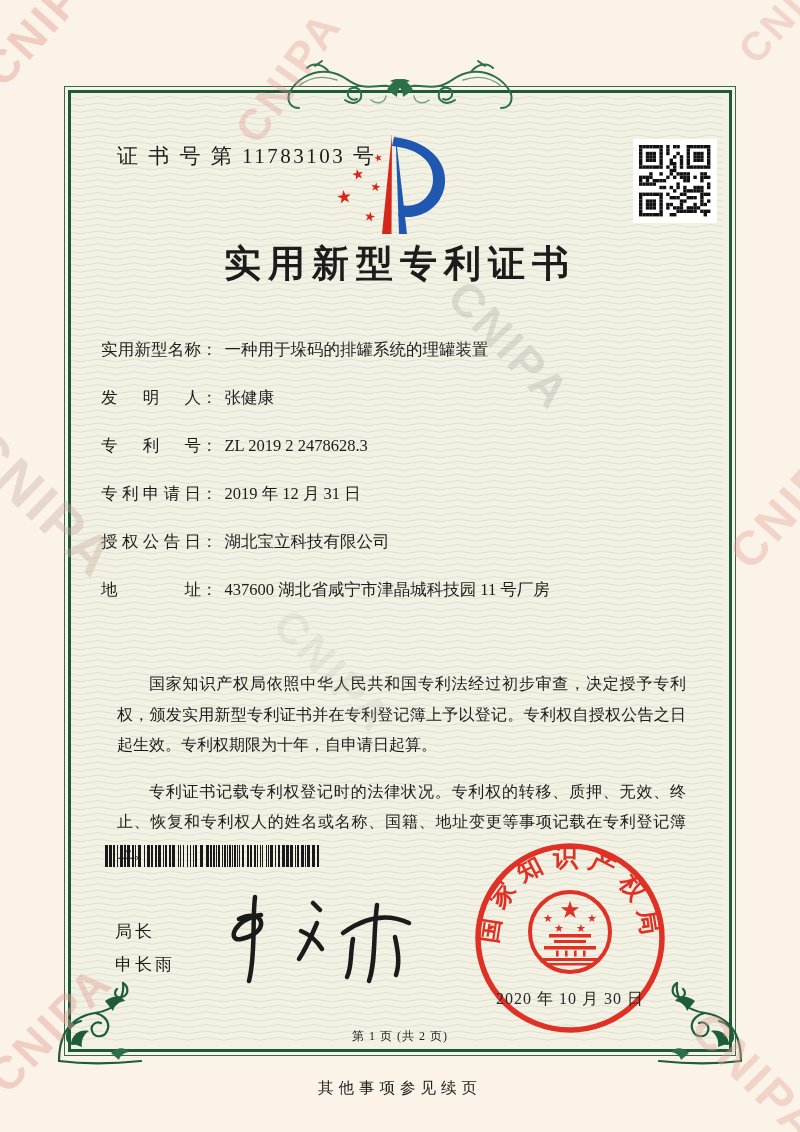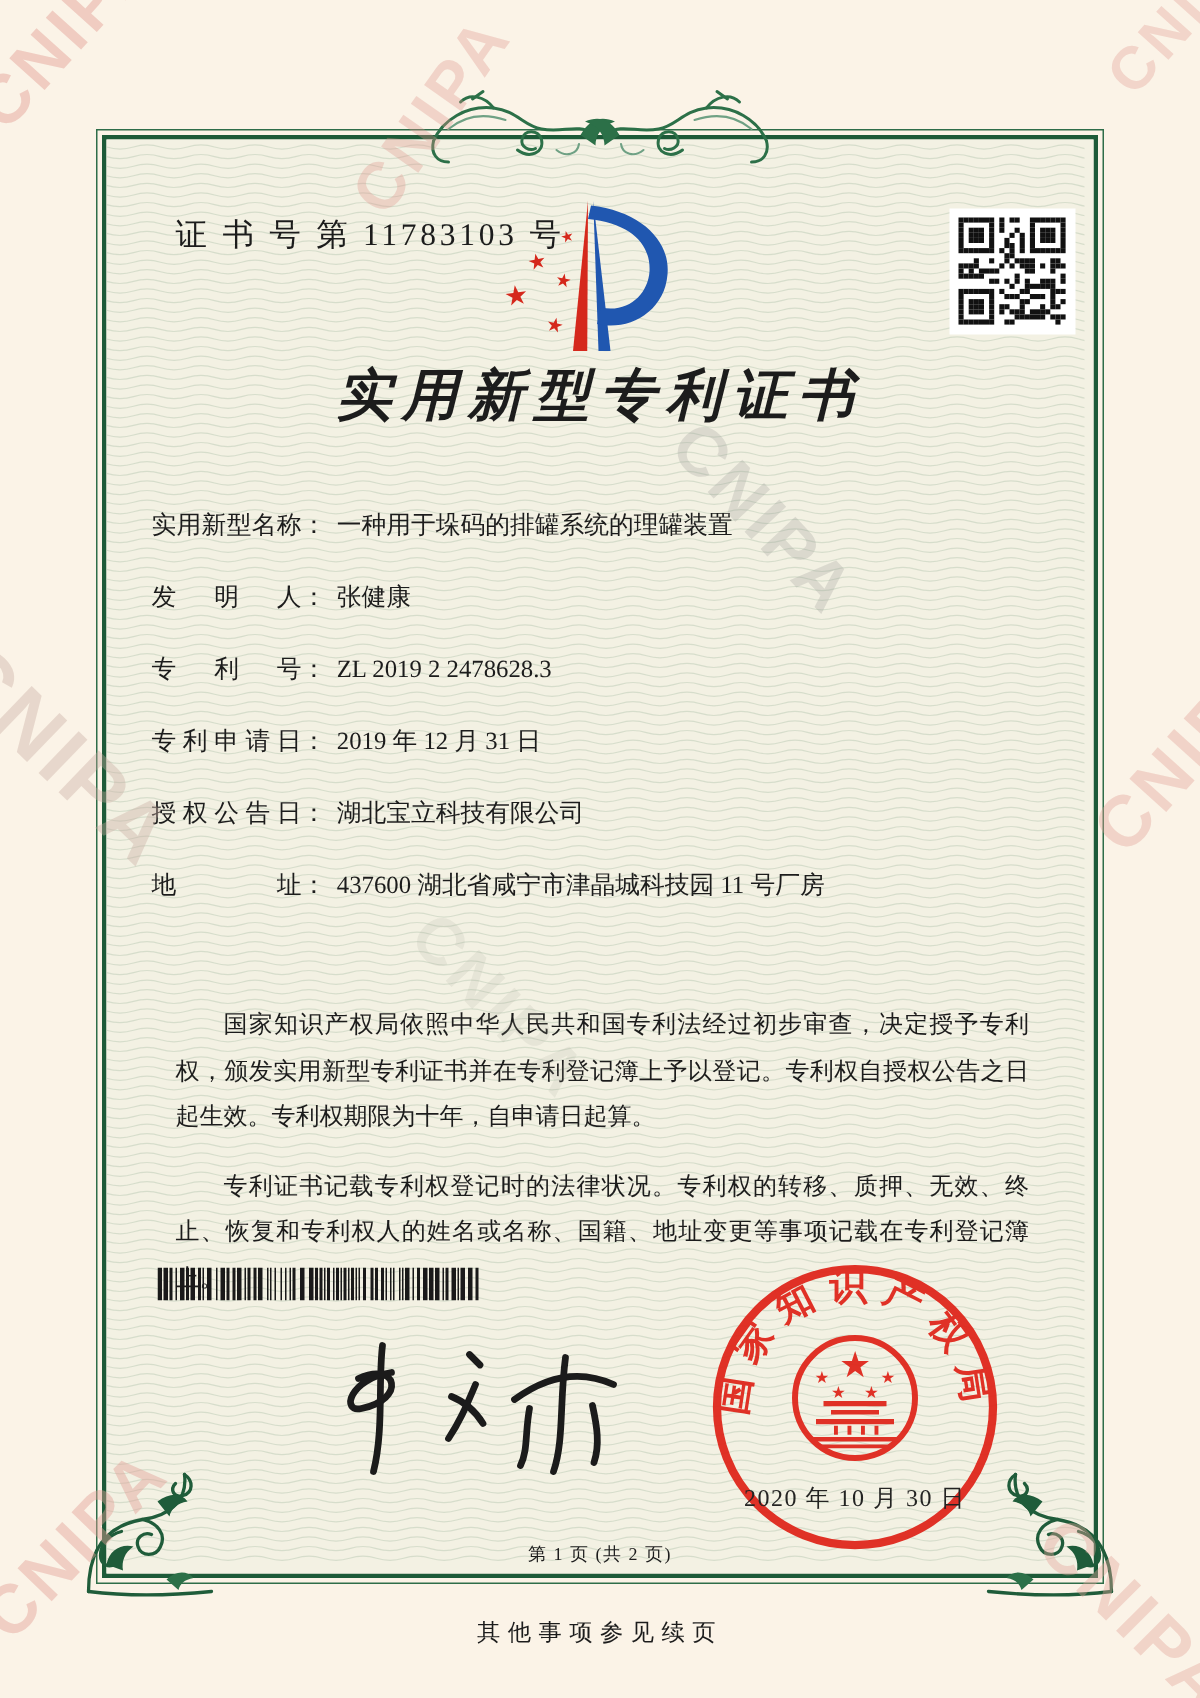--- a/index.html
+++ b/index.html
@@ -8,21 +8,21 @@
   .wm{position:absolute;font-family:"Liberation Sans","DejaVu Sans",sans-serif;
       font-weight:bold;letter-spacing:3px;white-space:nowrap;pointer-events:none;z-index:5;}
   .frame{position:absolute;left:64px;top:86px;width:670px;height:968px;border:1.5px solid #2e6d49;}
   .frame-inner{position:absolute;inset:3px;border:3px solid #1d5a38;}
   .paper{position:absolute;inset:6px;background:#f3f1e3;overflow:hidden;}
   .paper svg{position:absolute;left:0;top:0;}
   .cert-no{position:absolute;left:52px;top:55px;font-size:21px;letter-spacing:2.5px;z-index:2;}
   .logo{position:absolute;left:266px;top:44px;width:132px;height:108px;z-index:2;}
   .qr{position:absolute;left:568px;top:52px;width:84px;height:84px;background:#fff;z-index:2;}
   .title{position:absolute;left:0;right:0;top:152px;text-align:center;font-size:37px;
-         font-weight:bold;letter-spacing:7px;z-index:2;font-style:italic;}
+         font-weight:bold;letter-spacing:7px;z-index:2;}
   .fields{position:absolute;left:36px;top:251px;right:24px;z-index:2;}
   .frow{position:relative;height:48px;font-size:16.5px;white-space:nowrap;line-height:24px;}
   .flabel{display:inline-block;width:100px;text-align:justify;text-align-last:justify;vertical-align:top;}
   .fvalue{margin-left:7px;}
   .fpair2{position:absolute;left:376px;top:0;}
   .paras{position:absolute;left:36px;top:566px;width:601px;font-size:16px;line-height:30.5px;
          text-align:justify;z-index:2;}
   .paras p{margin:16px;text-indent:2em;}
   .barcode{position:absolute;left:40px;top:758px;width:216px;height:22px;z-index:2;}
   .sig{position:absolute;left:50px;top:828px;font-size:17px;line-height:33px;letter-spacing:3px;z-index:2;}
@@ -397,20 +397,24 @@
       <rect x="185" y="0" width="3" height="22" fill="#191919"></rect>
       <rect x="190" y="0" width="1" height="22" fill="#191919"></rect>
       <rect x="192" y="0" width="2" height="22" fill="#191919"></rect>
       <rect x="196" y="0" width="3" height="22" fill="#191919"></rect>
       <rect x="200" y="0" width="1" height="22" fill="#191919"></rect>
       <rect x="202" y="0" width="3" height="22" fill="#191919"></rect>
       <rect x="207" y="0" width="3" height="22" fill="#191919"></rect>
       <rect x="212" y="0" width="2" height="22" fill="#191919"></rect>
     </svg>
 
+  <div class="sig">
+    <div>局长</div>
+    <div>申长雨</div>
+  </div>
 
   <svg class="sigscript" width="200" height="100" viewBox="0 0 200 100">
     <g fill="none" stroke="#1b1b1b" stroke-width="4.5" stroke-linecap="round">
       <path d="M30 10 C 27 34, 31 66, 24 94"></path>
       <path d="M14 32 C 40 20, 46 46, 16 52 C 2 55, 8 32, 36 28"></path>
       <path d="M88 16 l 7 7"></path>
       <path d="M92 36 C 86 50, 82 60, 74 72"></path>
       <path d="M76 44 C 86 48, 92 54, 97 62"></path>
       <path d="M118 46 C 140 30, 162 26, 184 36"></path>
       <path d="M152 18 C 148 48, 151 74, 144 94"></path>

